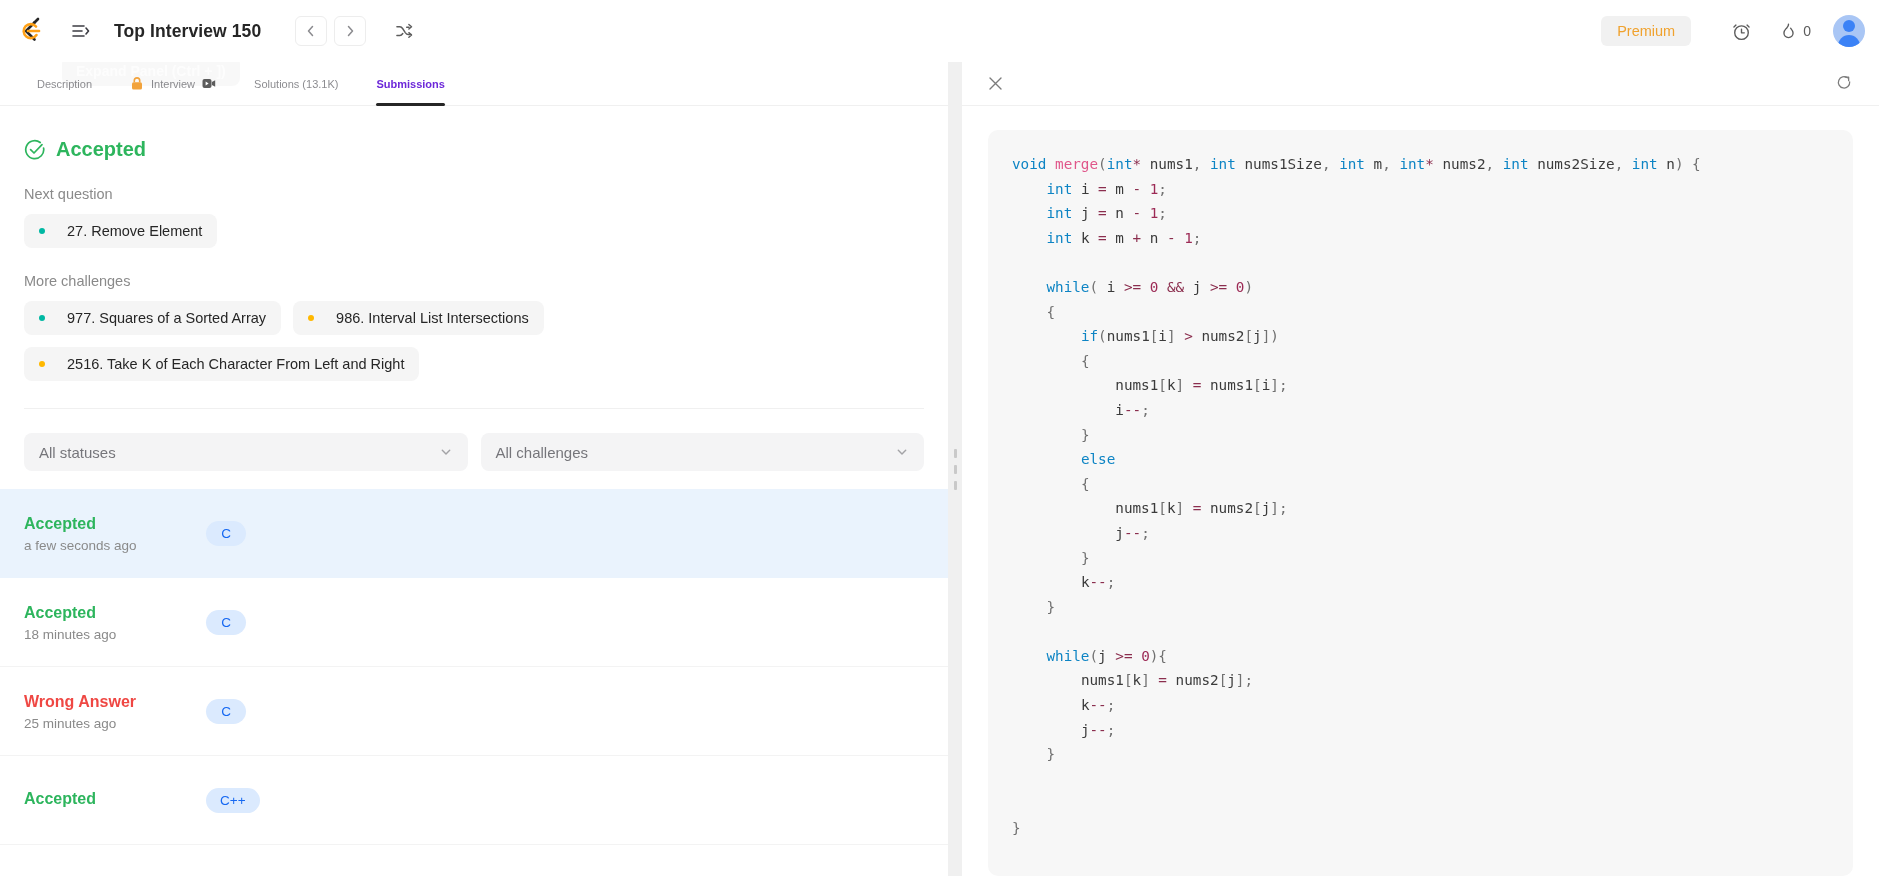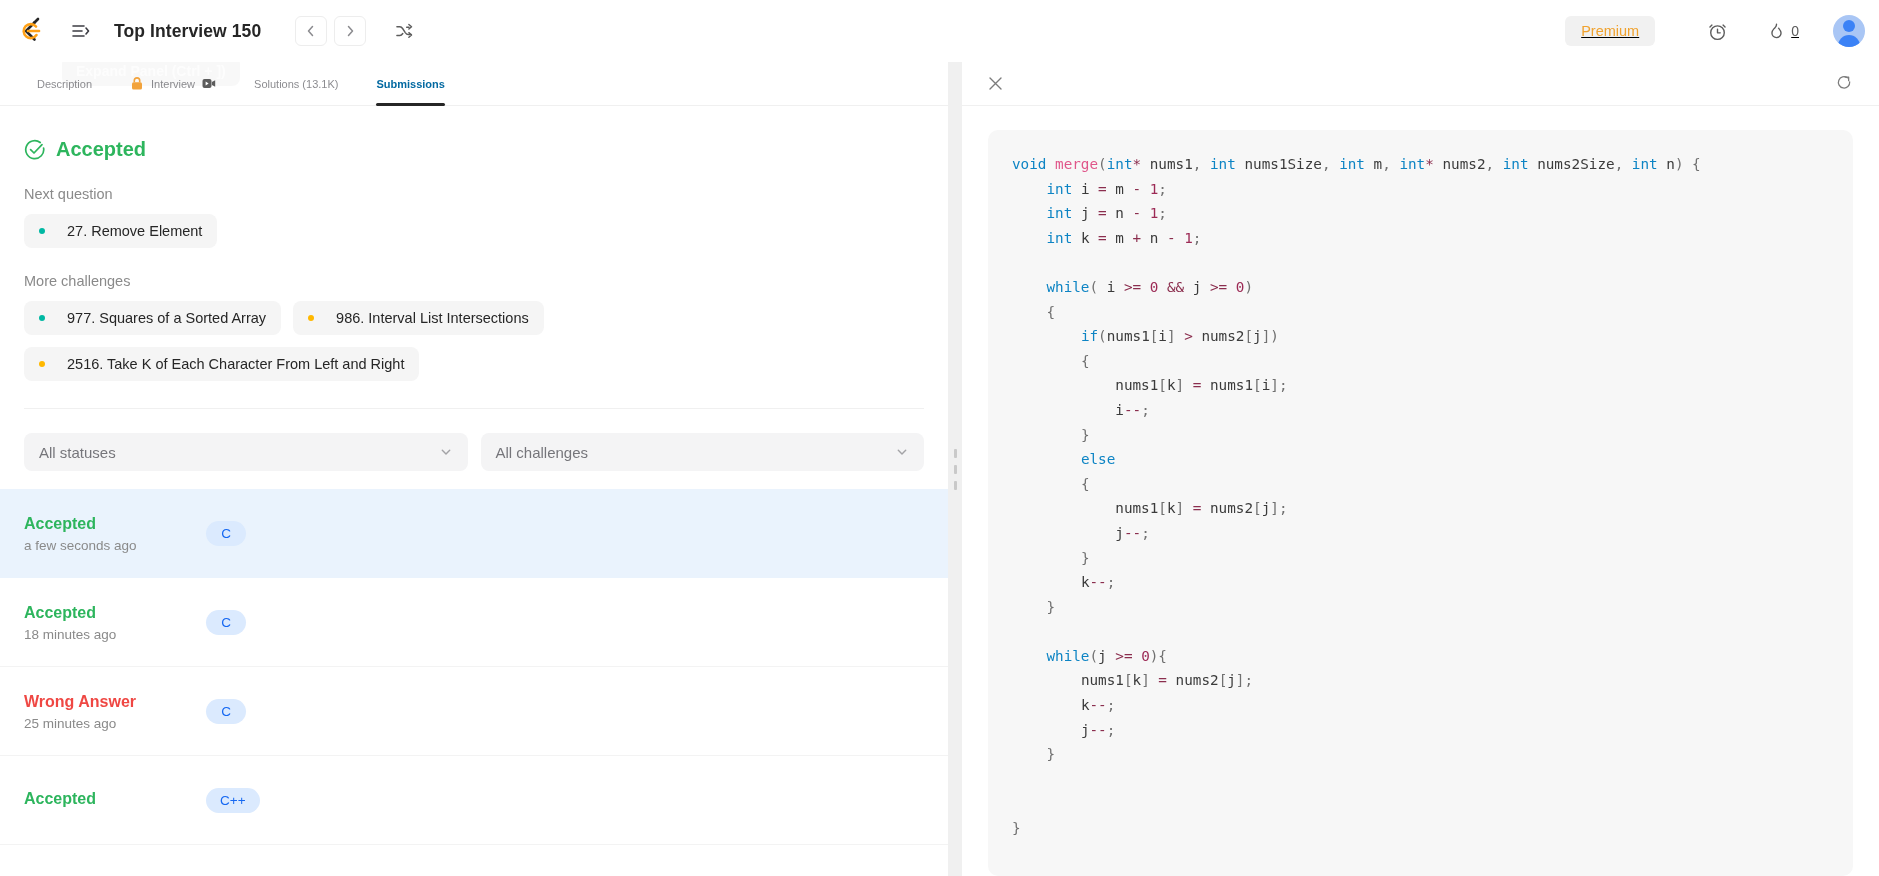--- a/index.html
+++ b/index.html
@@ -35,21 +35,21 @@
     background: #fff; display: flex; align-items: center; justify-content: center;
     cursor: pointer; color: #3c3c4399;
   }
   .shuffle-btn {
     width: 32px; height: 30px; margin-left: 14px;
     display: flex; align-items: center; justify-content: center;
     cursor: pointer; color: #5c5c5c;
   }
   .topbar-right {
     margin-left: auto; display: flex; align-items: center;
-    padding-right: 14px; gap: 12px; text-decoration: underline;
+    padding-right: 14px; gap: 0;
   }
   .premium-btn {
     background: #f1f1f1; color: #f0a22e; font-size: 14.5px; font-weight: 500;
     padding: 7px 16px; border-radius: 6px; cursor: pointer; white-space: nowrap;
   }
   .icon-btn {
     width: 40px; height: 38px; display: flex; align-items: center;
     justify-content: center; cursor: pointer; color: #5c5c5c;
   }
   .streak {
@@ -80,21 +80,21 @@
   .tabbar {
     position: relative; height: 44px; display: flex; align-items: center;
     padding-left: 18px; gap: 0; border-bottom: 1px solid #f0f0f0;
   }
   .tab {
     display: flex; align-items: center; gap: 7px;
     font-size: 11px; color: #3c3c4399; cursor: pointer;
     height: 44px; padding: 0 19px; position: relative; white-space: nowrap;
   }
   .tab:first-child { padding-left: 3px; }
-  .tab.active { color: #0369a1; font-weight: 600; }
+  .tab.active { color: #6d28d9; font-weight: 600; }
   .tab.active::after {
     content: ''; position: absolute; left: 19px; right: 19px; bottom: 0;
     height: 2.5px; background: #262626; border-radius: 2px;
   }
   .tab .lbl { color: inherit; }
   .tooltip-ghost {
     position: absolute; left: 62px; top: -6px;
     background: rgba(120,120,120,0.055); color: rgba(255,255,255,0.72);
     font-size: 14px; font-weight: 600; padding: 7px 14px;
     border-radius: 8px; pointer-events: none; white-space: nowrap; text-align: center;

